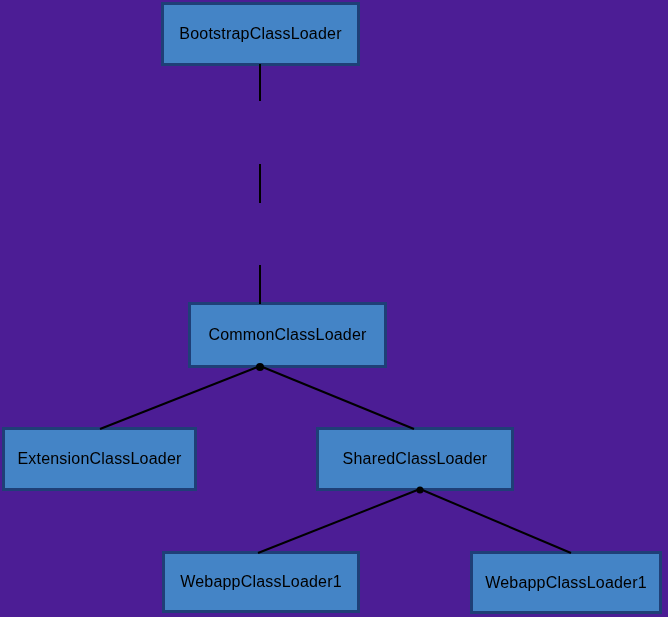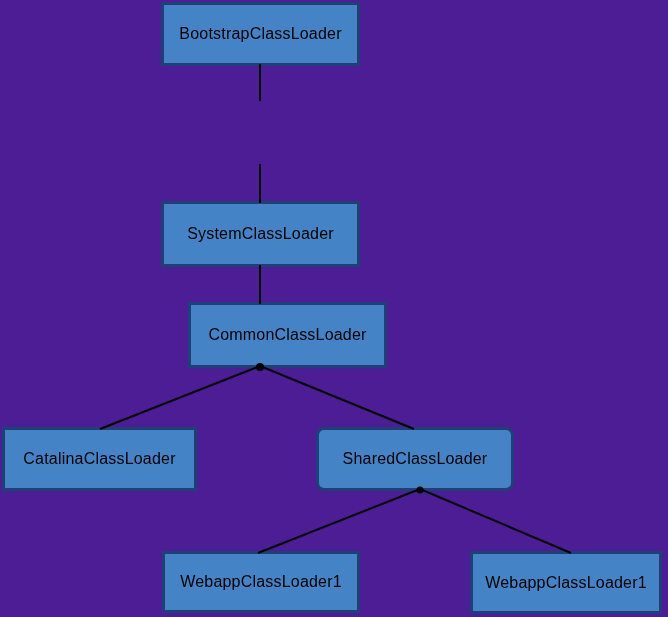--- a/index.html
+++ b/index.html
@@ -27,21 +27,21 @@
     justify-content: center;
     text-align: center;
     letter-spacing: 0.2px;
   }
   
   .n-bootstrap { left: 161px; top: 2px;   width: 199px; height: 64px; }
   .n-extension { left: 161px; top: 99px;  width: 199px; height: 67px; }
   .n-system    { left: 161px; top: 201px; width: 199px; height: 66px; }
   .n-common    { left: 161px; top: 302px; width: 199px; height: 66px; margin-left: 27px; }
   .n-catalina  { left: 2px;   top: 427px; width: 195px; height: 64px; }
-  .n-shared    { left: 316px; top: 427px; width: 198px; height: 64px; border-radius: 8px; }
+  .n-shared    { left: 316px; top: 427px; width: 198px; height: 64px; }
   .n-webapp-a  { left: 162px; top: 551px; width: 198px; height: 62px; }
   .n-webapp-b  { left: 470px; top: 551px; width: 192px; height: 63px; }
   .edge-layer {
     position: absolute;
     left: 0; top: 0;
     width: 668px;
     height: 617px;
     pointer-events: none;
     z-index: 5;
   }
@@ -49,30 +49,27 @@
 </head>
 <body>
 
 <div class="canvas">
 
   <div class="node n-bootstrap">
     <span>BootstrapClassLoader</span>
   </div>
 
 
-  <div class="node n-system">
-    <span>SystemClassLoader</span>
-  </div>
 
   <div class="node n-common">
     <span>CommonClassLoader</span>
   </div>
 
   <div class="node n-catalina">
-    <span>CatalinaClassLoader</span>
+    <span>ExtensionClassLoader</span>
   </div>
 
   <div class="node n-shared">
     <span>SharedClassLoader</span>
   </div>
 
   <div class="node n-webapp-a">
     <span>WebappClassLoader1</span>
   </div>
 

